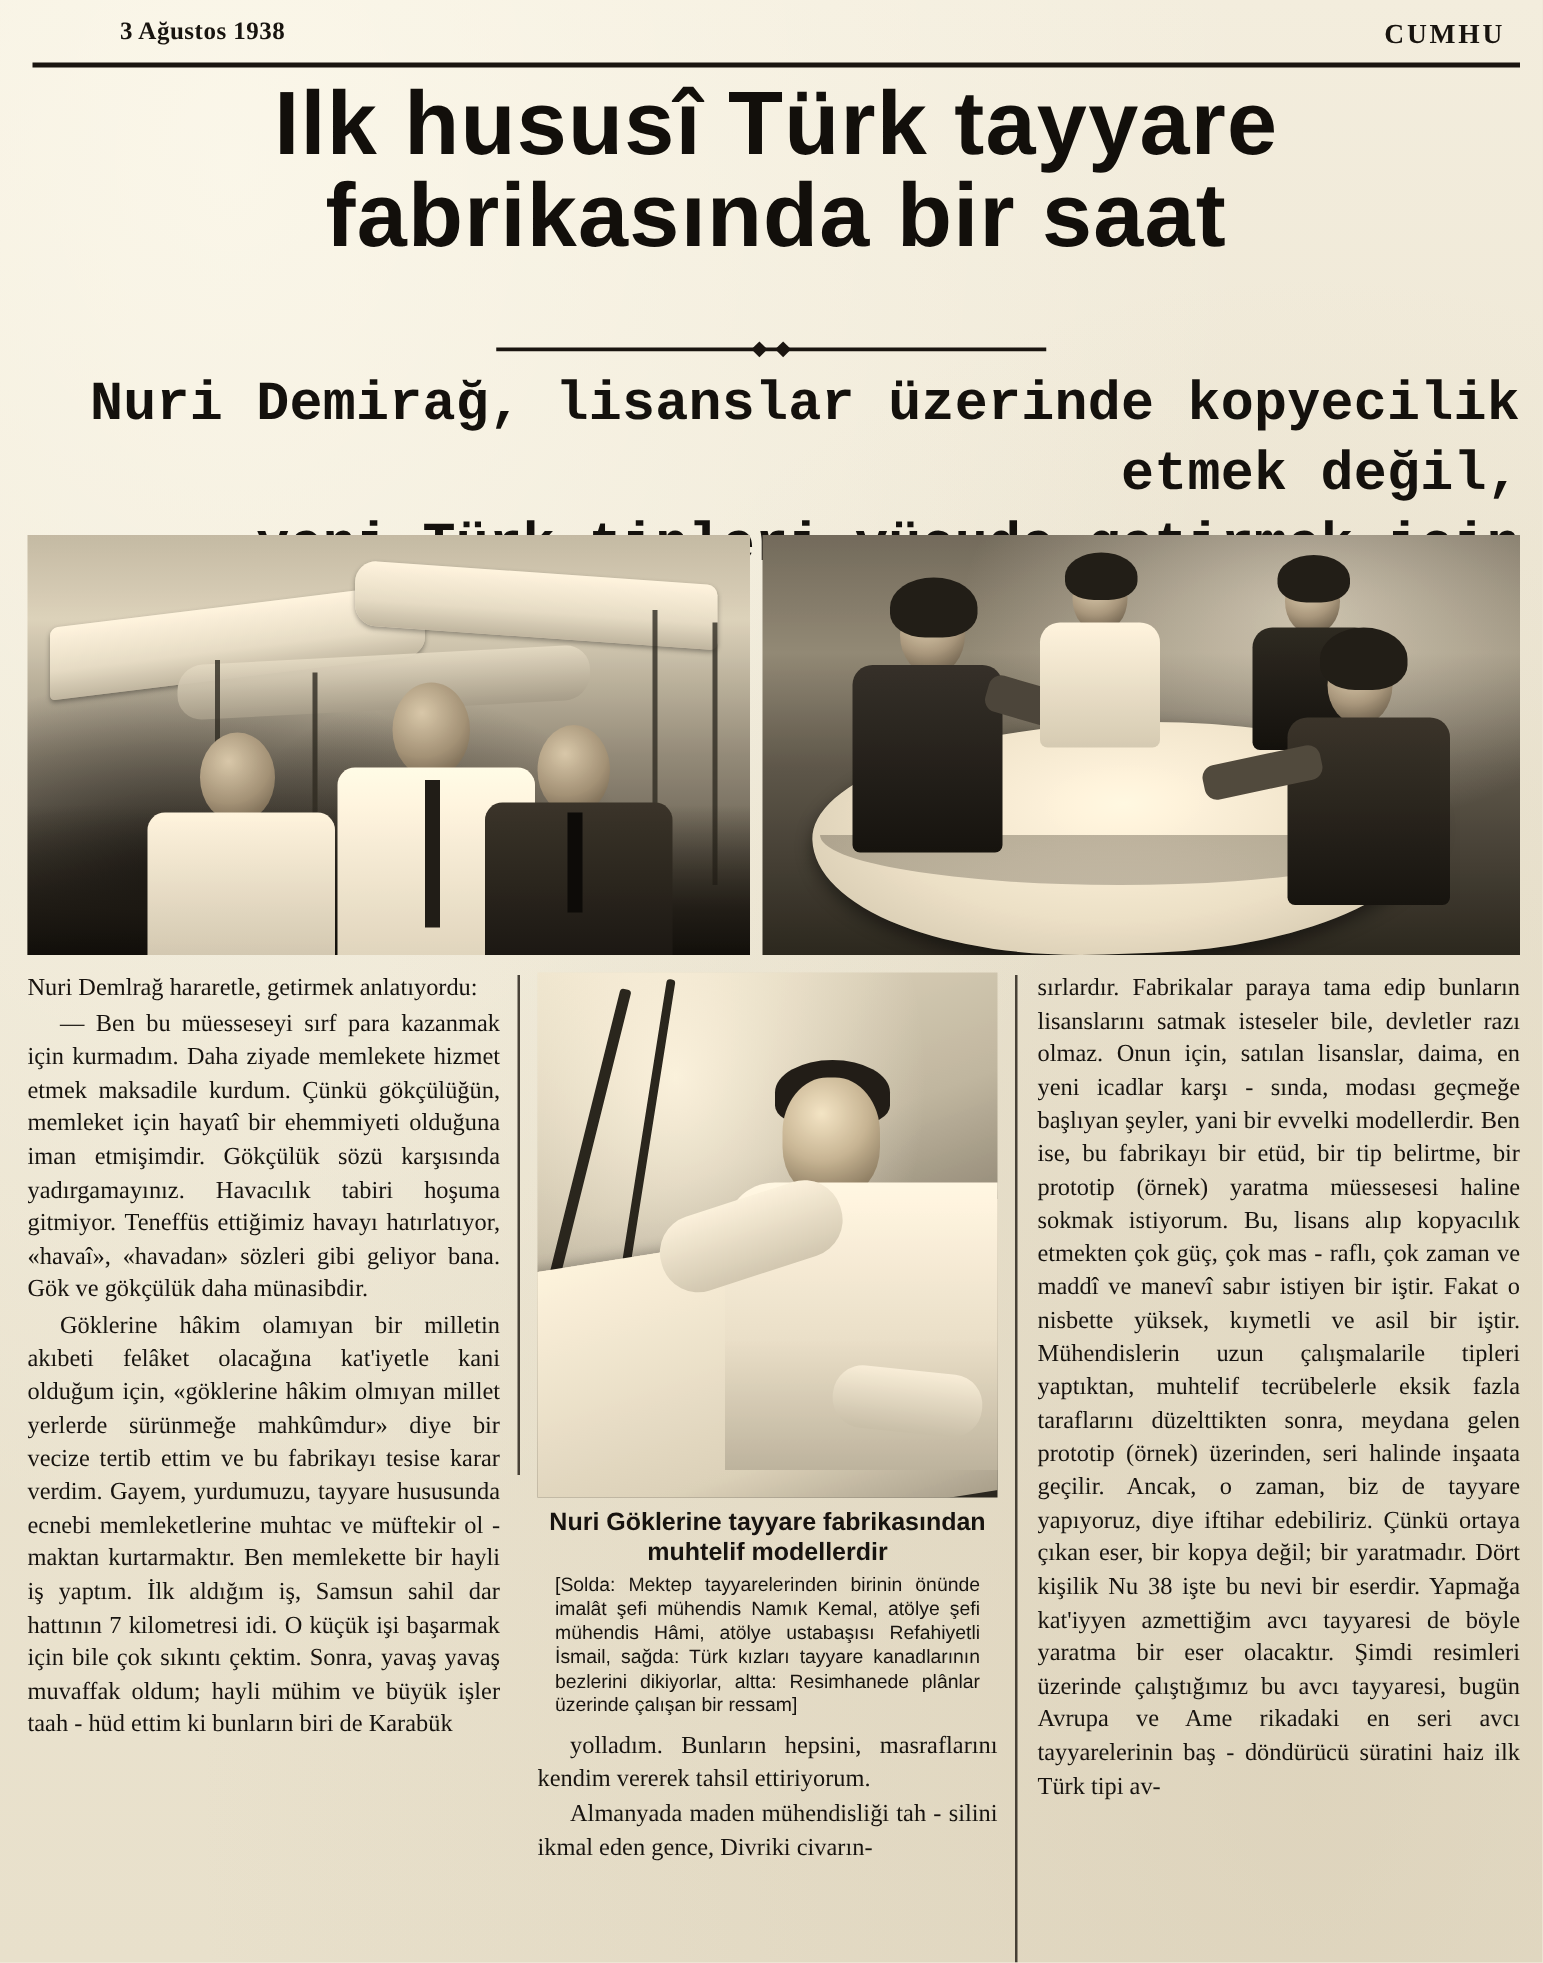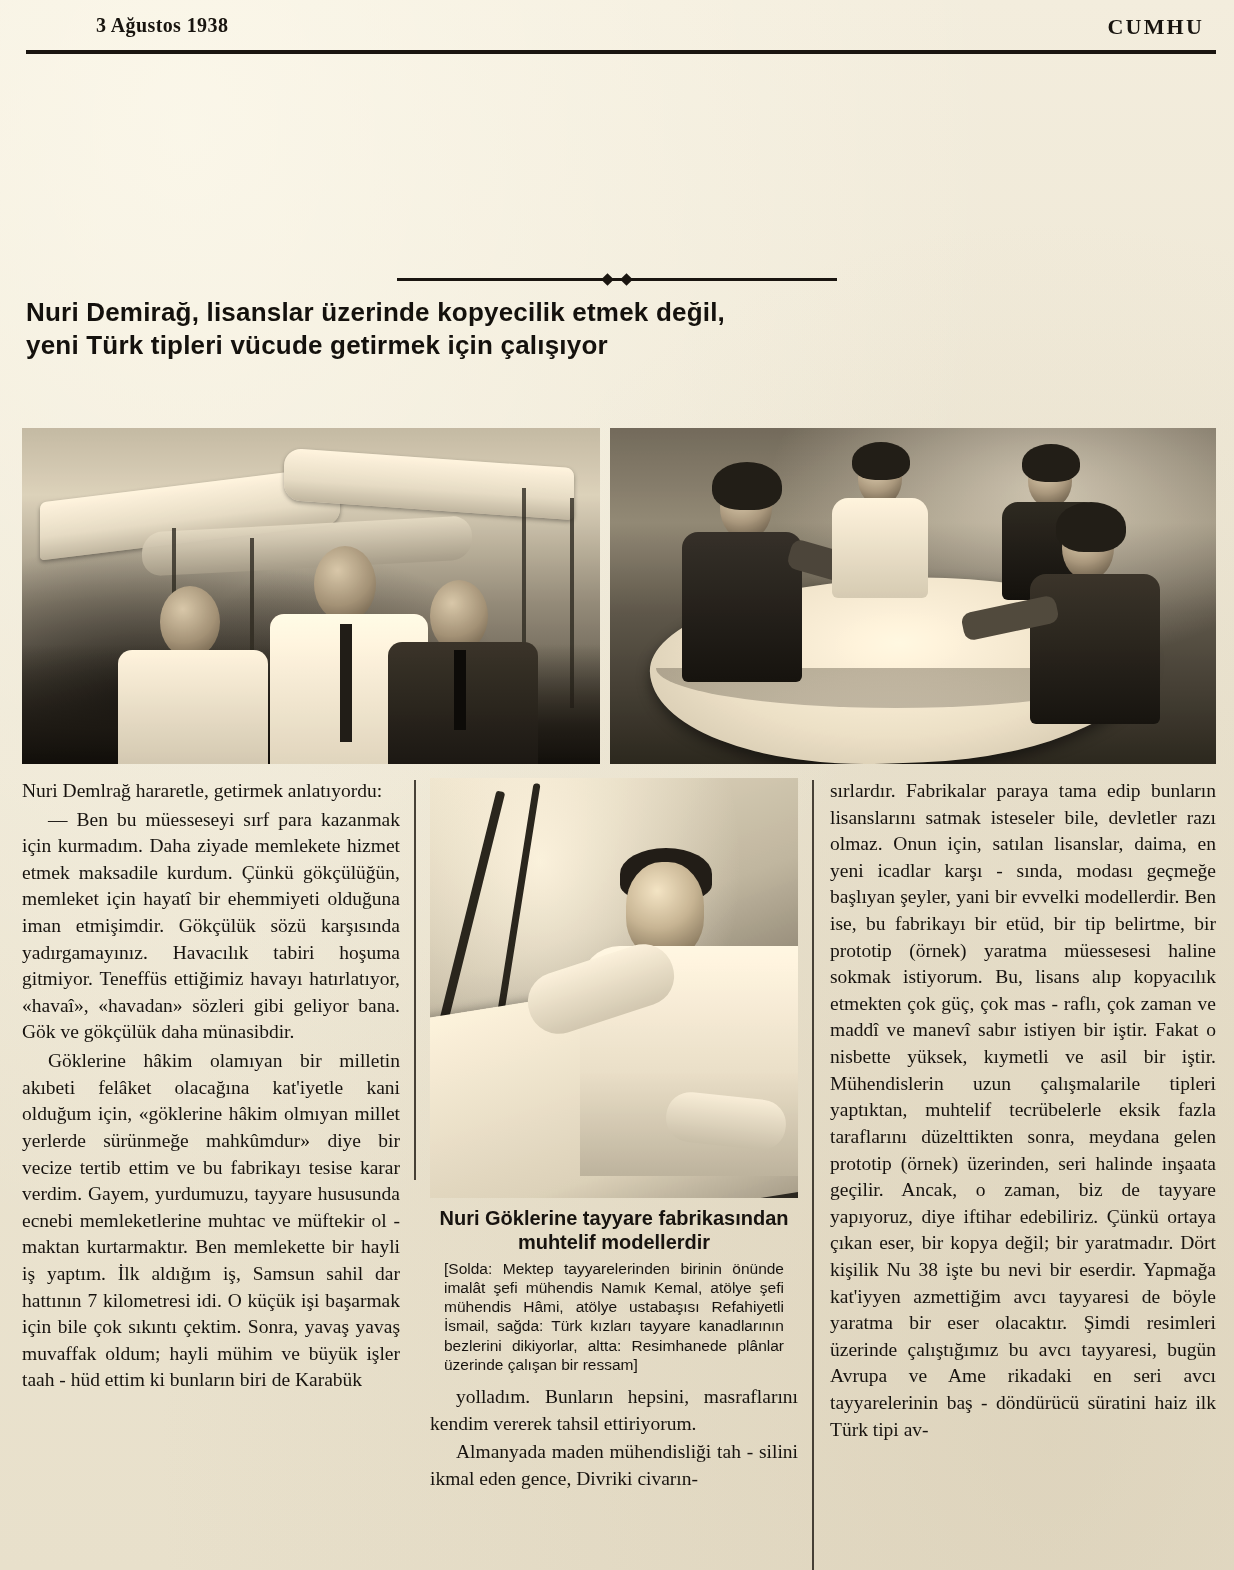--- a/index.html
+++ b/index.html
@@ -117,24 +117,24 @@
     transform: rotate(45deg);
   }
   .rule-mid::before { left: 50%; margin-left: -14px; }
   .rule-mid::after  { left: 50%; margin-left: 5px; }
 
   .subhead {
     position: absolute;
     top: 296px;
     left: 26px;
     right: 18px;
-    text-align: left;
-    font-family: Liberation Sans, sans-serif;
+    text-align: right;
+    font-family: Liberation Mono, monospace;
     font-weight: bold;
-    font-size: 26px;
+    font-size: 44px;
     line-height: 1.28;
     letter-spacing: 0.2px;
     color: #14110d;
   }
   .subhead .s1, .subhead .s2 { display: block; }
 
   
   .photo-band {
     position: absolute;
     top: 428px;
@@ -328,20 +328,24 @@
 <div class="paper-tint"></div>
 
 <div class="page">
 
   <div class="masthead">
     <div class="masthead-date">3 Ağustos 1938</div>
     <div class="masthead-paper">CUMHU</div>
   </div>
   <div class="rule-top"></div>
 
+  <div class="headline">
+    <span class="l1">Ilk hususî Türk tayyare</span>
+    <span class="l2">fabrikasında bir saat</span>
+  </div>
 
   <div class="rule-mid-wrap">
     <div class="rule-mid"></div>
   </div>
 
   <div class="subhead">
     <span class="s1">Nuri Demirağ, lisanslar üzerinde kopyecilik etmek değil,</span>
     <span class="s2">yeni Türk tipleri vücude getirmek için çalışıyor</span>
   </div>
 

